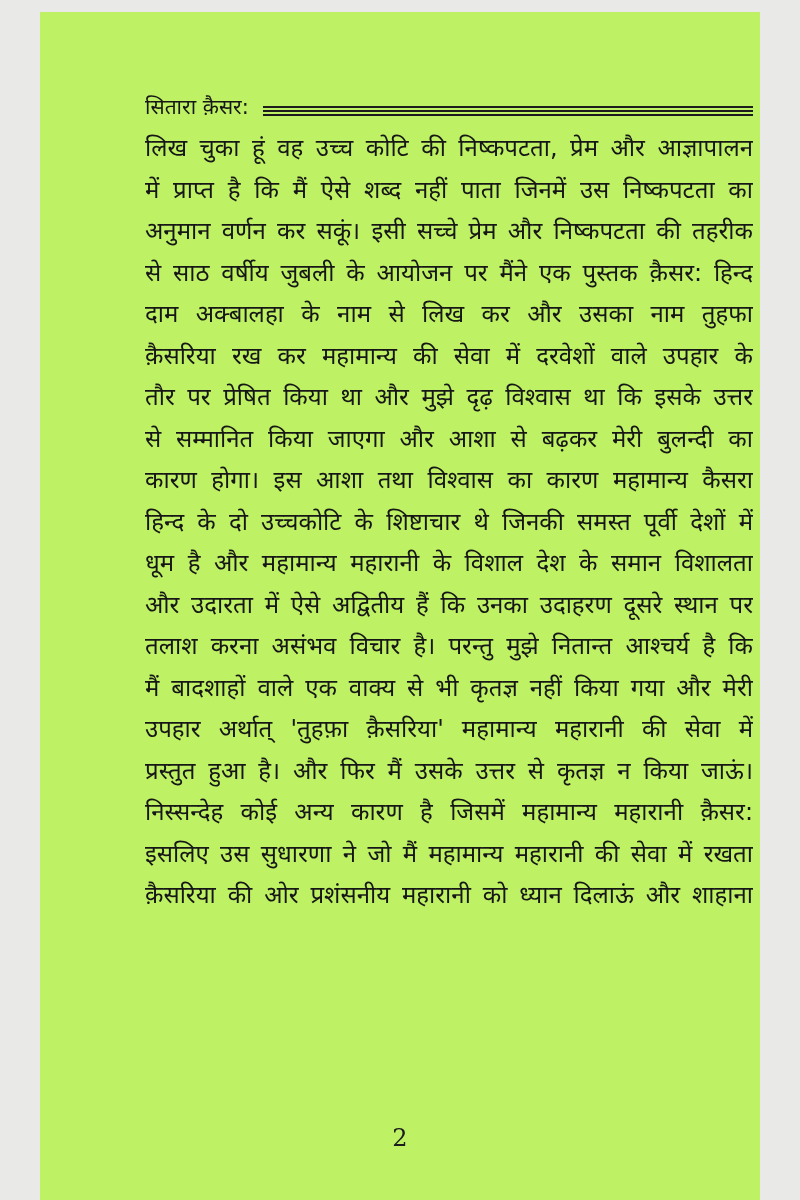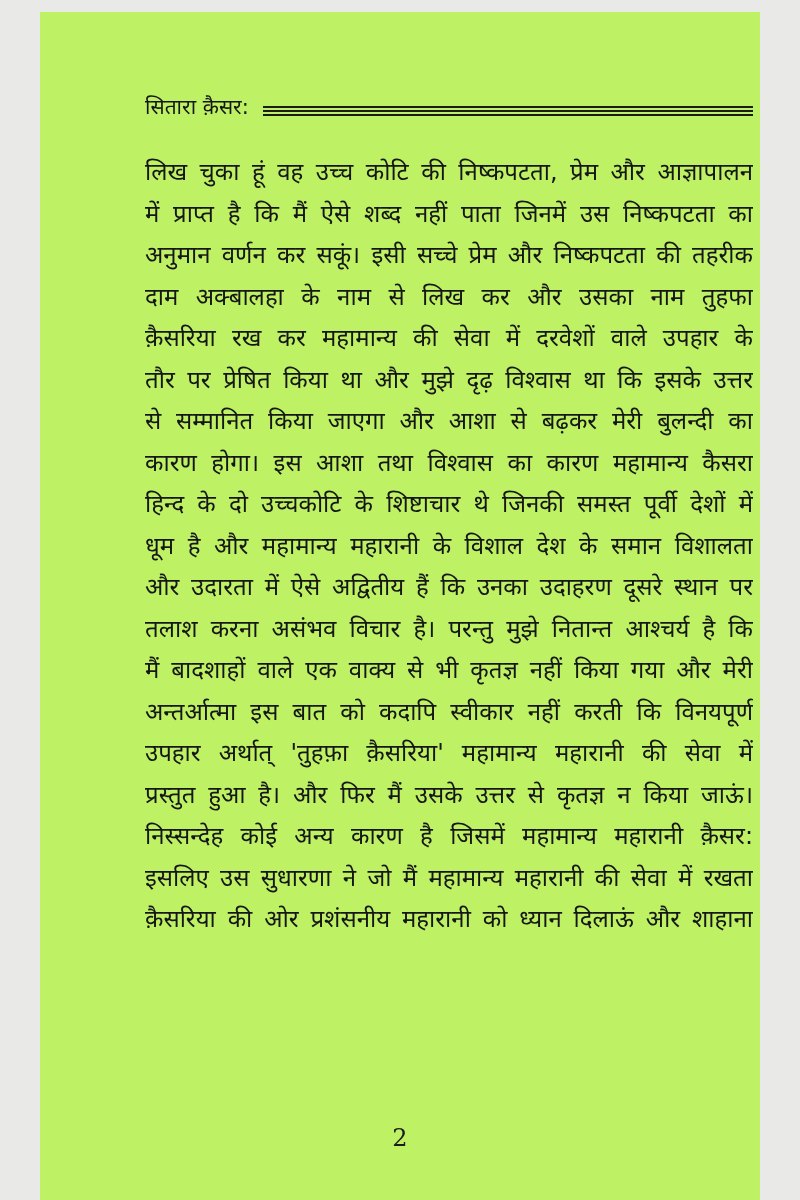--- a/index.html
+++ b/index.html
@@ -41,21 +41,21 @@
     gap: 2px;
   }
   .header-rule .rule-line {
     height: 2px;
     background: #1c1c1c;
   }
   
   .body-text {
     position: absolute;
     left: 105px;
-    top: 140px;
+    top: 116px;
     width: 608px;
   }
   .text-line {
     font-size: 24px;
     line-height: 41.5px;
     height: 41.5px;
     text-align: justify;
     text-align-last: justify;
     color: #161616;
     overflow: hidden;
@@ -86,31 +86,31 @@
       <span class="rule-line"></span>
       <span class="rule-line"></span>
       <span class="rule-line"></span>
     </span>
   </div>
 
   <div class="body-text">
       <div class="text-line"><span class="seg">लिख चुका हूं वह उच्च कोटि की निष्कपटता, प्रेम और आज्ञापालन</span></div>
       <div class="text-line"><span class="seg">में प्राप्त है कि मैं ऐसे शब्द नहीं पाता जिनमें उस निष्कपटता का</span></div>
       <div class="text-line"><span class="seg">अनुमान वर्णन कर सकूं। इसी सच्चे प्रेम और निष्कपटता की तहरीक</span></div>
+      <div class="text-line"><span class="seg">से साठ वर्षीय जुबली के आयोजन पर मैंने एक पुस्तक क़ैसर: हिन्द</span></div>
       <div class="text-line"><span class="seg">दाम अक्बालहा के नाम से लिख कर और उसका नाम </span><span class="seg bold">तुहफा</span></div>
       <div class="text-line"><span class="seg bold">क़ैसरिया</span><span class="seg"> रख कर महामान्य की सेवा में दरवेशों वाले उपहार के</span></div>
       <div class="text-line"><span class="seg">तौर पर प्रेषित किया था और मुझे दृढ़ विश्वास था कि इसके उत्तर</span></div>
       <div class="text-line"><span class="seg">से सम्मानित किया जाएगा और आशा से बढ़कर मेरी बुलन्दी का</span></div>
       <div class="text-line"><span class="seg">कारण होगा। इस आशा तथा विश्वास का कारण महामान्य कैसरा</span></div>
       <div class="text-line"><span class="seg">हिन्द के दो उच्चकोटि के शिष्टाचार थे जिनकी समस्त पूर्वी देशों में</span></div>
       <div class="text-line"><span class="seg">धूम है और महामान्य महारानी के विशाल देश के समान विशालता</span></div>
       <div class="text-line"><span class="seg">और उदारता में ऐसे अद्वितीय हैं कि उनका उदाहरण दूसरे स्थान पर</span></div>
       <div class="text-line"><span class="seg">तलाश करना असंभव विचार है। परन्तु मुझे नितान्त आश्चर्य है कि</span></div>
       <div class="text-line"><span class="seg">मैं बादशाहों वाले एक वाक्य से भी कृतज्ञ नहीं किया गया और मेरी</span></div>
-      <div class="text-line"><span class="seg">अन्तर्आत्मा इस बात को कदापि स्वीकार नहीं करती कि विनयपूर्ण</span></div>
       <div class="text-line"><span class="seg">उपहार अर्थात् 'तुहफ़ा क़ैसरिया' महामान्य महारानी की सेवा में</span></div>
       <div class="text-line"><span class="seg">प्रस्तुत हुआ है। और फिर मैं उसके उत्तर से कृतज्ञ न किया जाऊं।</span></div>
       <div class="text-line"><span class="seg">निस्सन्देह कोई अन्य कारण है जिसमें महामान्य महारानी क़ैसर:</span></div>
       <div class="text-line"><span class="seg">इसलिए उस सुधारणा ने जो मैं महामान्य महारानी की सेवा में रखता</span></div>
       <div class="text-line"><span class="seg">क़ैसरिया की ओर प्रशंसनीय महारानी को ध्यान दिलाऊं और शाहाना</span></div>
     </div>
 
   <div class="page-number">2</div>
 
 </div>

